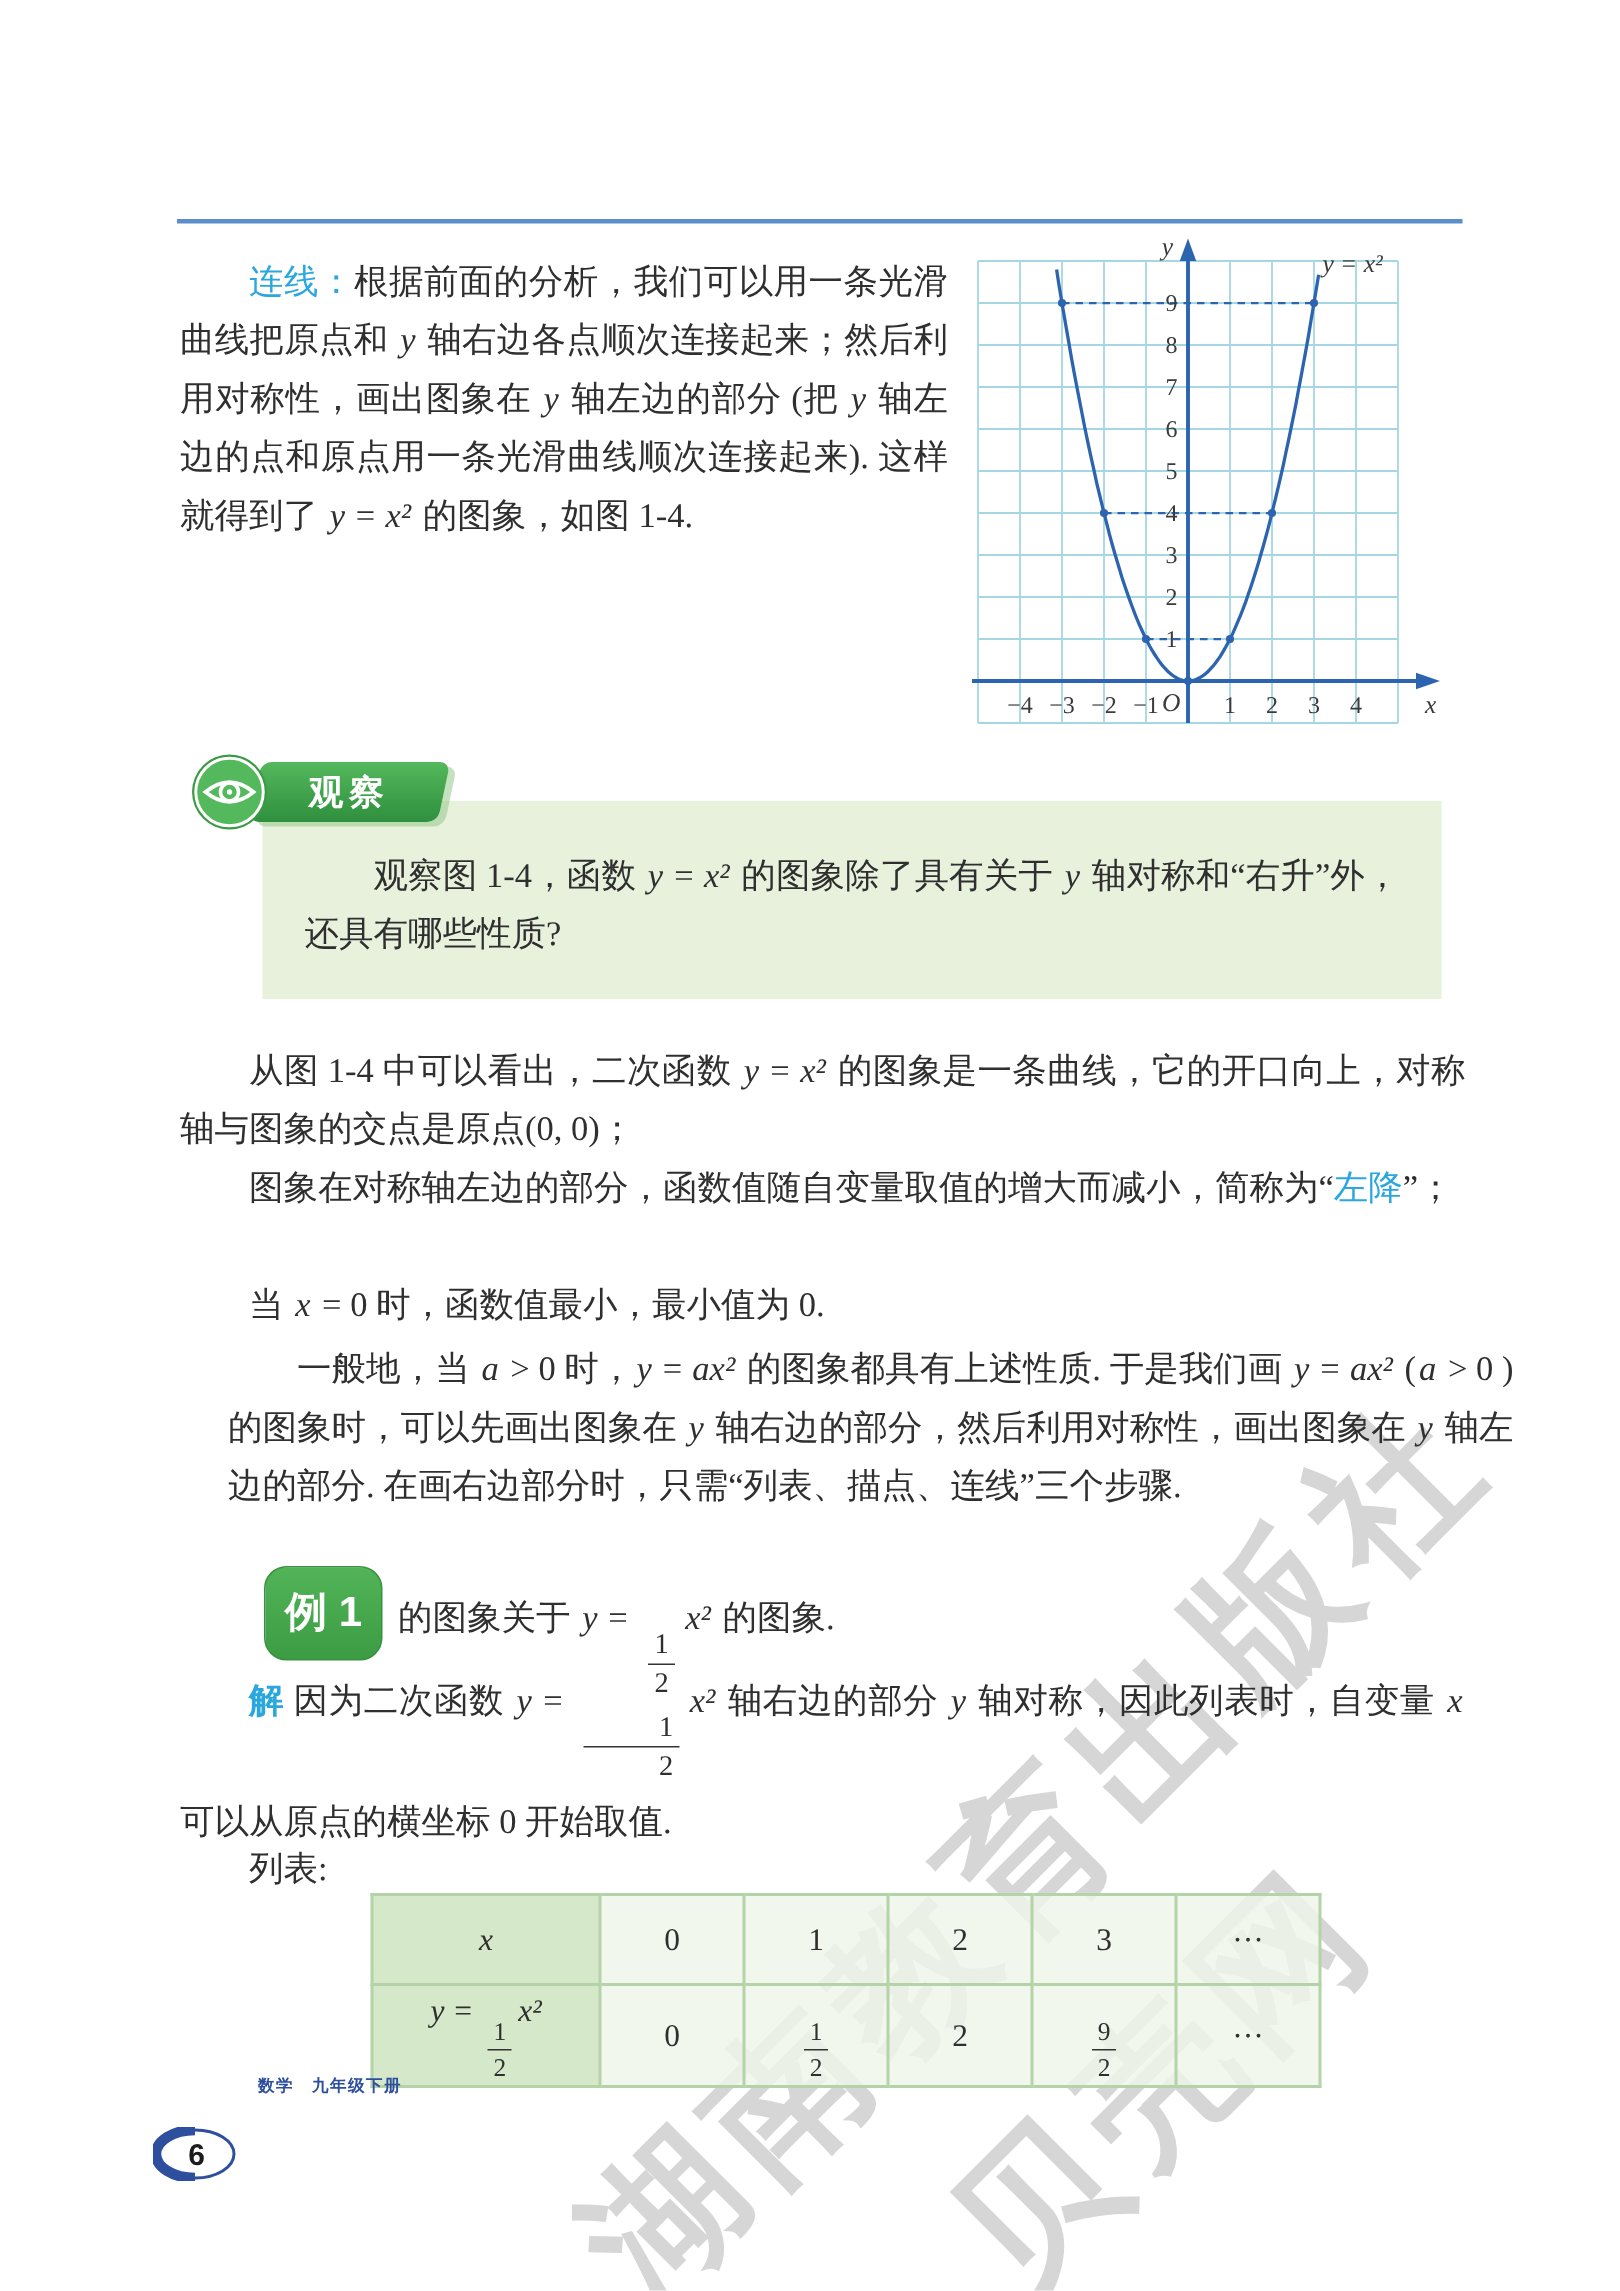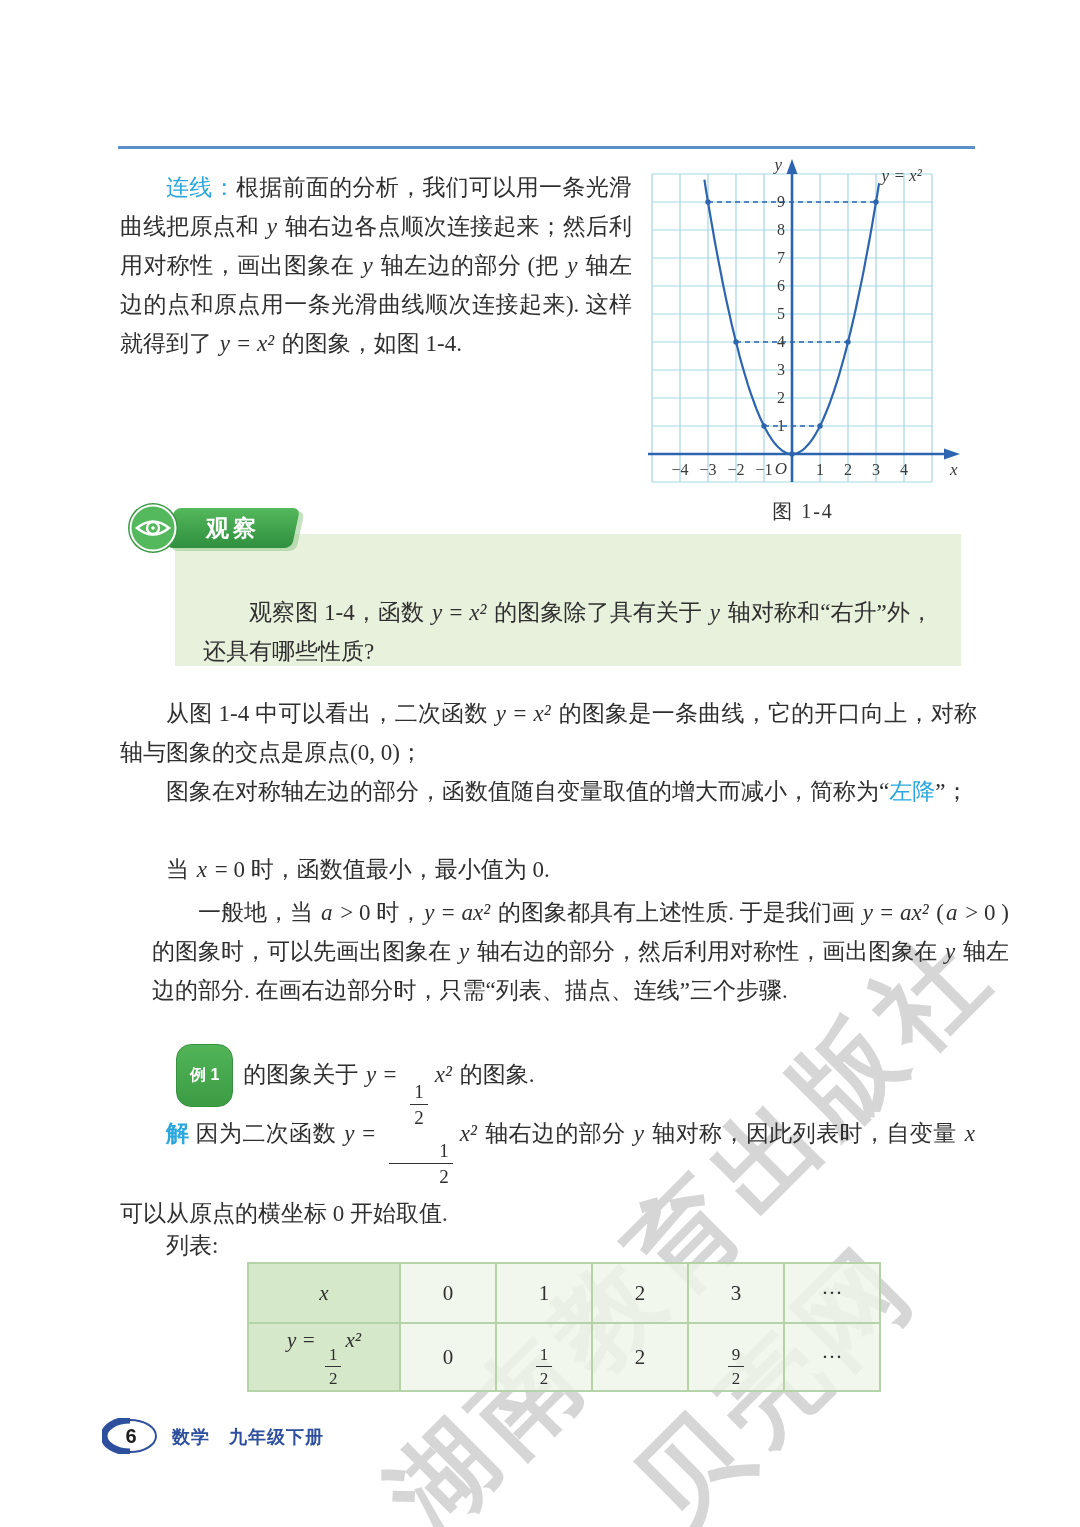--- a/index.html
+++ b/index.html
@@ -47,39 +47,39 @@
   
   .eye-badge{left:127px;top:502px;width:52px;height:52px;z-index:3;}
   .observe-tab{left:170px;top:508px;width:126px;height:40px;z-index:2;
     background:linear-gradient(#54b85c,#2f8f3e);border-radius:7px;
     transform:skewX(-12deg);box-shadow:5px 3px 0 rgba(150,200,140,.55);
     display:flex;align-items:center;justify-content:center;}
   .observe-tab span{transform:skewX(12deg);color:#fff;font-weight:bold;font-size:23px;
     letter-spacing:4px;font-family:"Liberation Sans","DejaVu Sans",sans-serif;}
   .observe-box{left:175px;top:534px;width:786px;height:132px;
     background:var(--observe_box_bg);padding:0;box-sizing:border-box;}
-  .observe-box .p{padding:30px 28px 0 28px;margin-top:29px;}
+  .observe-box .p{padding:30px 28px 0 28px;}
   
   .example-badge{display:inline-block;background:linear-gradient(#52b457,#3b9c44);
     border:1px solid #379240;color:#fff;border-radius:15px;padding:2px 13px 3px;
-    font-size:16px;font-weight:bold;font-family:"Liberation Sans","DejaVu Sans",sans-serif;
+    font-size:28px;font-weight:bold;font-family:"Liberation Sans","DejaVu Sans",sans-serif;
     margin-right:10px;vertical-align:2px;}
   .tall{line-height:56px;}
   
   table.values{border-collapse:collapse;}
   table.values td{border:2px solid var(--table_border);text-align:center;
     font-size:21px;background:rgba(238,245,232,0.82);}
   table.values td.hd{background:rgba(207,229,194,0.88);}
   table.values tr:nth-child(1) td{height:56px;}
   table.values tr:nth-child(2) td{height:64px;}
   .cw0{width:148px;}.cw{width:92px;}
   
   .footer-num{left:102px;top:1418px;width:56px;height:36px;}
   .footer-num text{font-family:"Liberation Sans","DejaVu Sans",sans-serif;}
-  .footer-book{left:172px;top:1425px;font-size:18px;font-weight:bold;color:var(--footer_blue);
+  .footer-book{left:172px;top:1383px;font-size:11px;font-weight:bold;color:var(--footer_blue);
     font-family:Liberation Sans, sans-serif;letter-spacing:1px;}
 </style>
 </head>
 <body>
 
 <div class="watermark" style="left:408px;top:1446px;">湖南教育出版社</div>
 <div class="watermark" style="left:655px;top:1438px;">贝壳网</div>
 
 <div class="abs layer top-rule"></div>
 
@@ -142,21 +142,20 @@
       <text x="143" y="161" text-anchor="end" class="tick">5</text>
       <text x="143" y="133" text-anchor="end" class="tick">6</text>
       <text x="143" y="105" text-anchor="end" class="tick">7</text>
       <text x="143" y="77" text-anchor="end" class="tick">8</text>
       <text x="143" y="49" text-anchor="end" class="tick">9</text>
       <text x="145" y="316" text-anchor="end" class="tick ital">O</text>
       <text x="308" y="317" class="tick ital">x</text>
       <text x="140" y="12" text-anchor="end" class="tick ital">y</text>
       <text x="239.59999999999997" y="23" class="tick ital">y = x²</text>
     </svg>
-  <div class="fig-caption">图 1-4</div>
 </div>
 
 <svg class="abs layer eye-badge" viewBox="0 0 52 52">
   <circle cx="26" cy="26" r="25" fill="#3a9a44"></circle>
   <circle cx="26" cy="26" r="22.5" fill="#54b85c" stroke="#ffffff" stroke-width="2"></circle>
   <path d="M10 26 Q26 13 42 26 Q26 39 10 26 Z" fill="none" stroke="#ffffff" stroke-width="2.6"></path>
   <circle cx="26" cy="26" r="6" fill="none" stroke="#ffffff" stroke-width="2.4"></circle>
   <circle cx="26" cy="26" r="1.8" fill="#ffffff"></circle>
 </svg>
 <div class="abs observe-tab">

